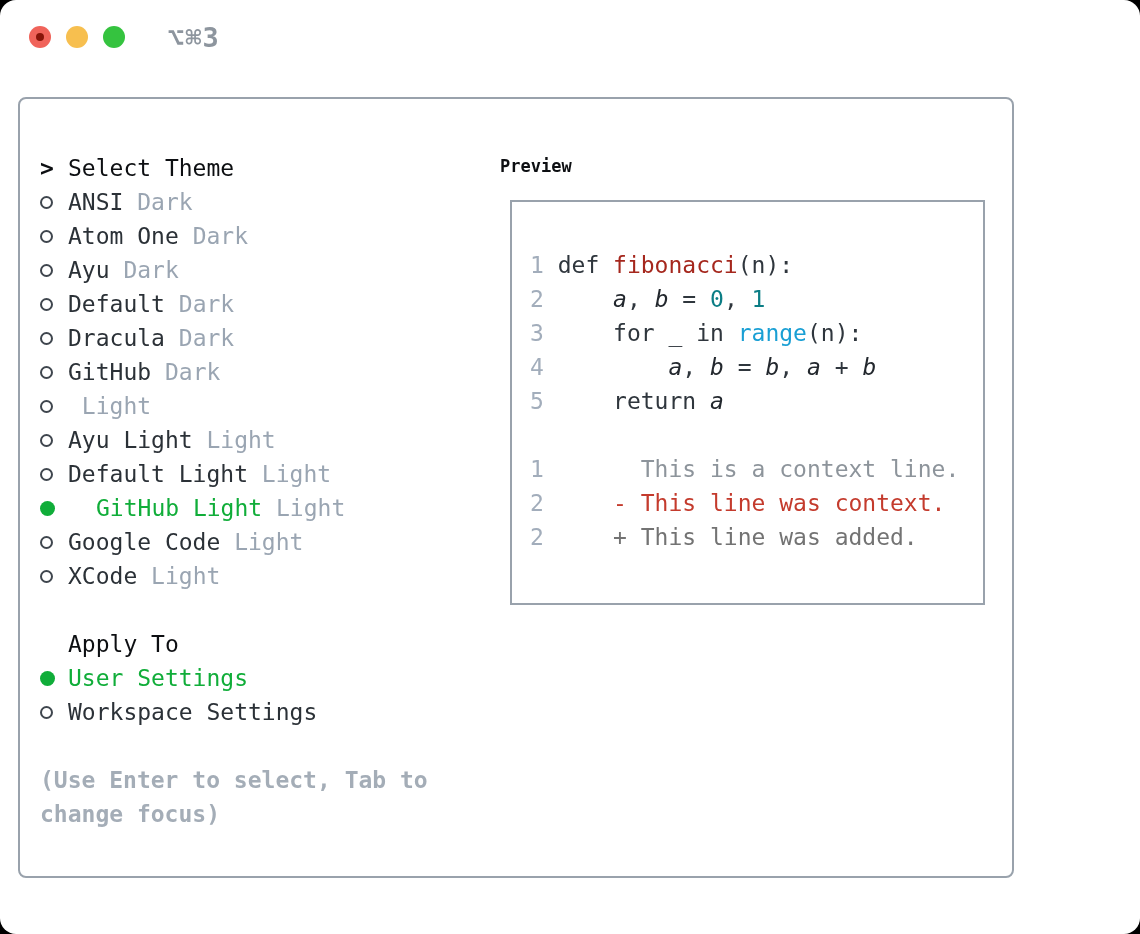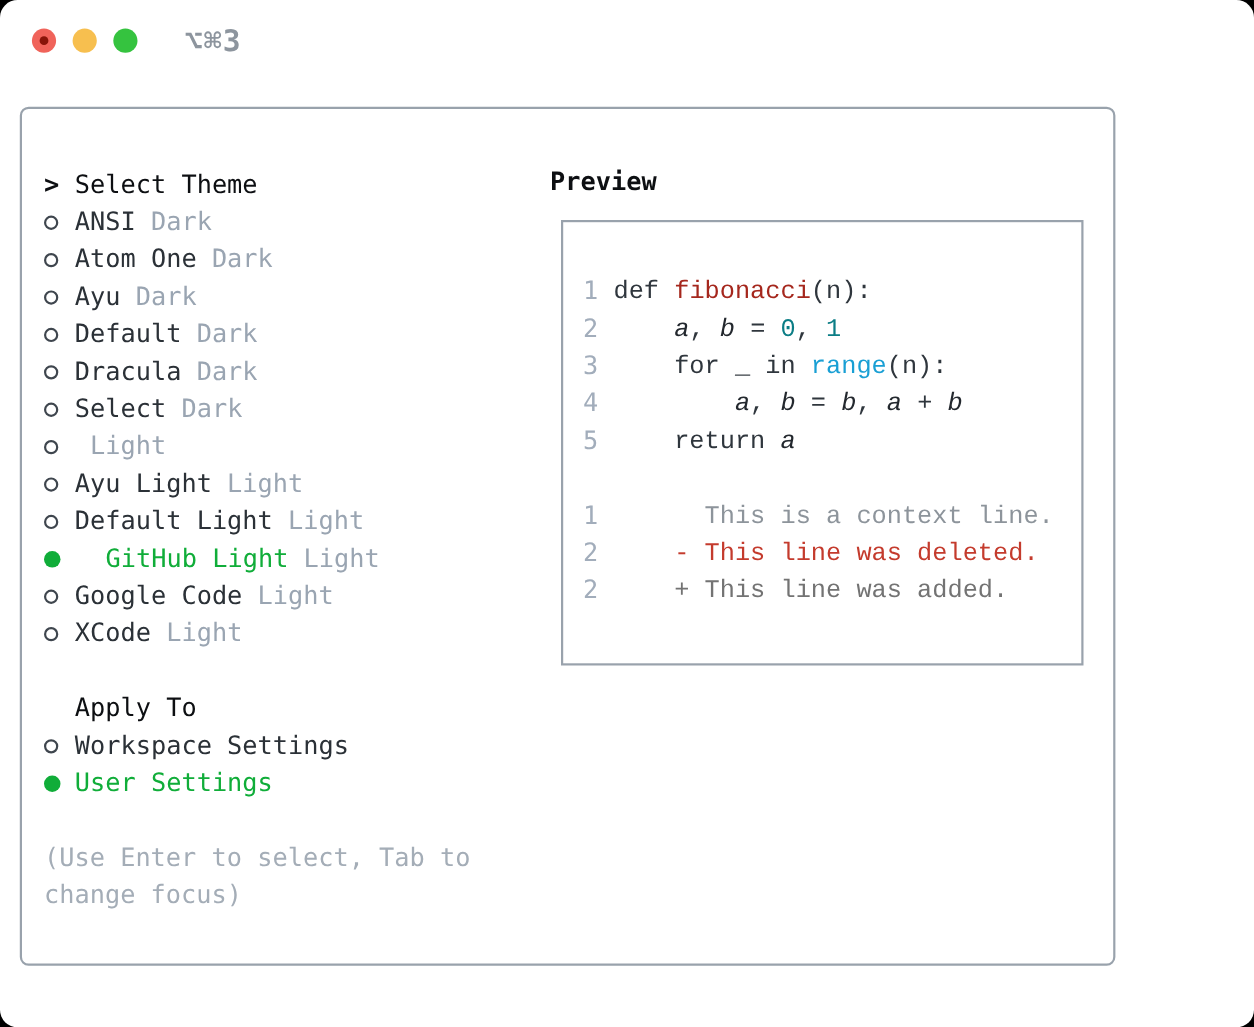--- a/index.html
+++ b/index.html
@@ -42,34 +42,35 @@
   }
   .circle.filled{width:15px;height:15px;border:none;background:#10ad39;}
   .prompt{color:#0d0f12;font-weight:bold;}
   .hdr{font-weight:normal;color:#0d0f12;}
   .variant{color:#9aa5b2;margin-left:1ch;}
   .theme-row.selected .name{color:#10ad39;margin-left:28px;}
   .spacer{height:34px;}
   .hint{
     margin-top:0;width:400px;color:#a4adb7;font-size:23px;line-height:34px;
     white-space:normal;
+    font-weight:bold;
   }
   
   .preview-label{
     position:absolute;left:500px;top:149px;height:34px;line-height:34px;
-    font-size:23px;font-weight:bold;color:#0d0f12;
+    font-size:17px;font-weight:bold;color:#0d0f12;
   }
   .preview-box{
     position:absolute;left:510px;top:200px;width:475px;height:405px;
     border:2px solid #99a2ac;box-sizing:border-box;background:#fff;
     padding:46px 0 0 18px;
   }
   .pline{display:flex;height:34px;line-height:34px;font-size:23px;white-space:pre;}
   .ln{width:1ch;text-align:right;color:#a2adbb;margin-right:1ch;flex:none;}
-  .tok{white-space:pre;font-family:Liberation Mono, monospace;}
+  .tok{white-space:pre;}
   .tok.plain{color:#2f363d;}
   .tok.func{color:#a5271d;}
   .tok.num{color:#0b7d85;}
   .tok.builtin{color:#199fd4;text-align:center;}
   .tok.var{color:#23282e;font-style:italic;}
   .tok.context{color:#8d949b;}
   .tok.deleted{color:#c43b2d;}
   .tok.added{color:#737373;}
 </style>
 </head>
@@ -115,21 +116,21 @@
         <span class="name">Default</span>
         <span class="variant">Dark</span>
       </div>
       <div class="row theme-row">
         <span class="bullet"><span class="circle"></span></span>
         <span class="name">Dracula</span>
         <span class="variant">Dark</span>
       </div>
       <div class="row theme-row">
         <span class="bullet"><span class="circle"></span></span>
-        <span class="name">Select</span>
+        <span class="name">GitHub</span>
         <span class="variant">Dark</span>
       </div>
       <div class="row theme-row">
         <span class="bullet"><span class="circle"></span></span>
         <span class="variant">Light</span>
       </div>
       <div class="row theme-row">
         <span class="bullet"><span class="circle"></span></span>
         <span class="name">Ayu Light</span>
         <span class="variant">Light</span>
@@ -154,27 +155,27 @@
         <span class="name">XCode</span>
         <span class="variant">Light</span>
       </div>
 
       <div class="spacer"></div>
 
       <div class="row">
         <span class="bullet"></span>
         <span class="hdr">Apply To</span>
       </div>
-      <div class="row apply-row">
-        <span class="bullet"><span class="circle"></span></span>
-        <span class="name">Workspace Settings</span>
-      </div>
       <div class="row apply-row selected">
         <span class="bullet"><span class="circle filled"></span></span>
         <span class="name" style="color:#10ad39">User Settings</span>
+      </div>
+      <div class="row apply-row">
+        <span class="bullet"><span class="circle"></span></span>
+        <span class="name">Workspace Settings</span>
       </div>
 
       <div class="spacer"></div>
 
       <div class="hint">(Use Enter to select, Tab to change focus)</div>
     </div>
 
   </div>
 
   <div class="preview-label">Preview</div>
@@ -228,21 +229,21 @@
     </div>
 
     <div class="pline"></div>
 
     <div class="pline">
       <span class="ln">1</span>
       <span class="tok context">      This is a context line.</span>
     </div>
     <div class="pline">
       <span class="ln">2</span>
-      <span class="tok deleted">    - This line was deleted.</span>
+      <span class="tok deleted">    - This line was context.</span>
     </div>
     <div class="pline">
       <span class="ln">2</span>
       <span class="tok added">    + This line was added.</span>
     </div>
 
   </div>
 
 </div>
 

